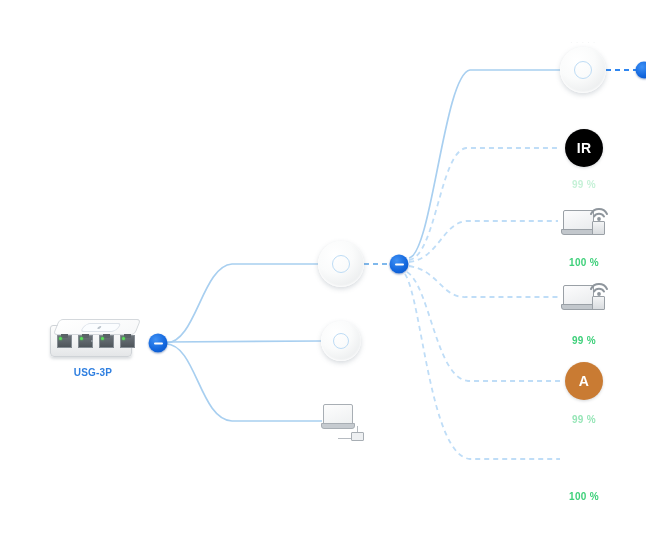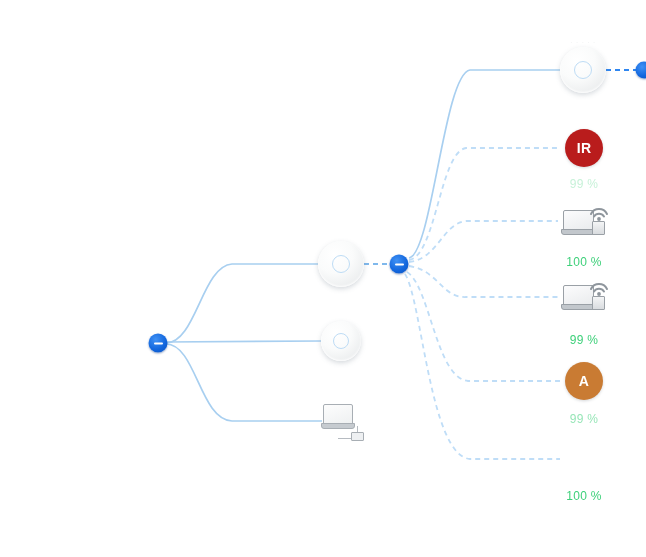--- a/index.html
+++ b/index.html
@@ -320,22 +320,22 @@
     transform: translate(-50%, -50%);
     white-space: nowrap;
     font-size: 8px;
     color: #f2f3f4;
     letter-spacing: .4px;
   }
   .pct-label {
     position: absolute;
     transform: translate(-50%, -50%);
     white-space: nowrap;
-    font-size: 12px;
-    font-weight: normal;
+    font-size: 10px;
+    font-weight: bold;
     color: #3ed07a;
     letter-spacing: .3px;
   }
   .pct-faint-1 { color: rgba(62,208,122,.30); }
   .pct-faint-2 { color: rgba(62,208,122,.55); }
 </style>
 </head>
 <body>
 
 <div id="topology">
@@ -353,20 +353,36 @@
 
     <path d="M 409 260 C 436 256 440 152 466 148 L 560 148" fill="none" stroke="#bfddf7" stroke-width="1.8" stroke-dasharray="5 4"></path>
     <path d="M 409 262 C 438 259 442 224 466 221 L 558 221" fill="none" stroke="#bfddf7" stroke-width="1.8" stroke-dasharray="5 4"></path>
     <path d="M 409 266 C 438 270 442 298 466 297 L 558 297" fill="none" stroke="#bfddf7" stroke-width="1.8" stroke-dasharray="5 4"></path>
     <path d="M 407 272 C 430 286 436 378 468 381 L 560 381" fill="none" stroke="#bfddf7" stroke-width="1.8" stroke-dasharray="5 4"></path>
     <path d="M 405 274 C 422 300 430 456 470 459 L 560 459" fill="none" stroke="#bfddf7" stroke-width="1.8" stroke-dasharray="5 4"></path>
   </svg>
 
   <div class="layer">
 
+    <div class="node" style="left:93px; top:341px;">
+      <div class="usg">
+        <div class="usg-body"></div>
+        <div class="usg-top">
+          <div class="usg-led"></div>
+        </div>
+        <div class="usg-ports">
+          <div class="usg-port"></div>
+          <div class="usg-port"></div>
+          <div class="usg-port"></div>
+          <div class="usg-port"></div>
+        </div>
+        <div class="usg-dot"></div>
+        <div class="usg-label">USG-3P</div>
+      </div>
+    </div>
 
     <div class="node" style="left:341px; top:264px;">
       <div class="ap"></div>
     </div>
 
     <div class="node" style="left:341px; top:341px;">
       <div class="ap ap-small"></div>
     </div>
 
     <div class="node" style="left:341px; top:420px;">
@@ -377,21 +393,21 @@
         <div class="lt-plug"></div>
       </div>
     </div>
 
     <div class="node" style="left:583px; top:70px;">
       <div class="ap"></div>
     </div>
     <div class="uplink-label" style="left:583px; top:42px;">· · · · ·</div>
 
     <div class="node" style="left:584px; top:148px;">
-      <div class="avatar" style="background:#b91c1c;">IR</div>
+      <div class="avatar" style="background:#000000;">IR</div>
     </div>
     <div class="pct-label pct-faint-1" style="left:584px; top:184px;">99 %</div>
 
     <div class="node" style="left:586px; top:221px;">
       <div class="wlaptop">
         <div class="wl-screen"></div>
         <div class="wl-base"></div>
         <div class="wl-box"></div>
         <svg class="wl-wifi" viewBox="0 0 20 18">
           <path d="M2 11 A 9 9 0 0 1 18 11" fill="none" stroke="#8f969d" stroke-width="2" stroke-linecap="round"></path>

